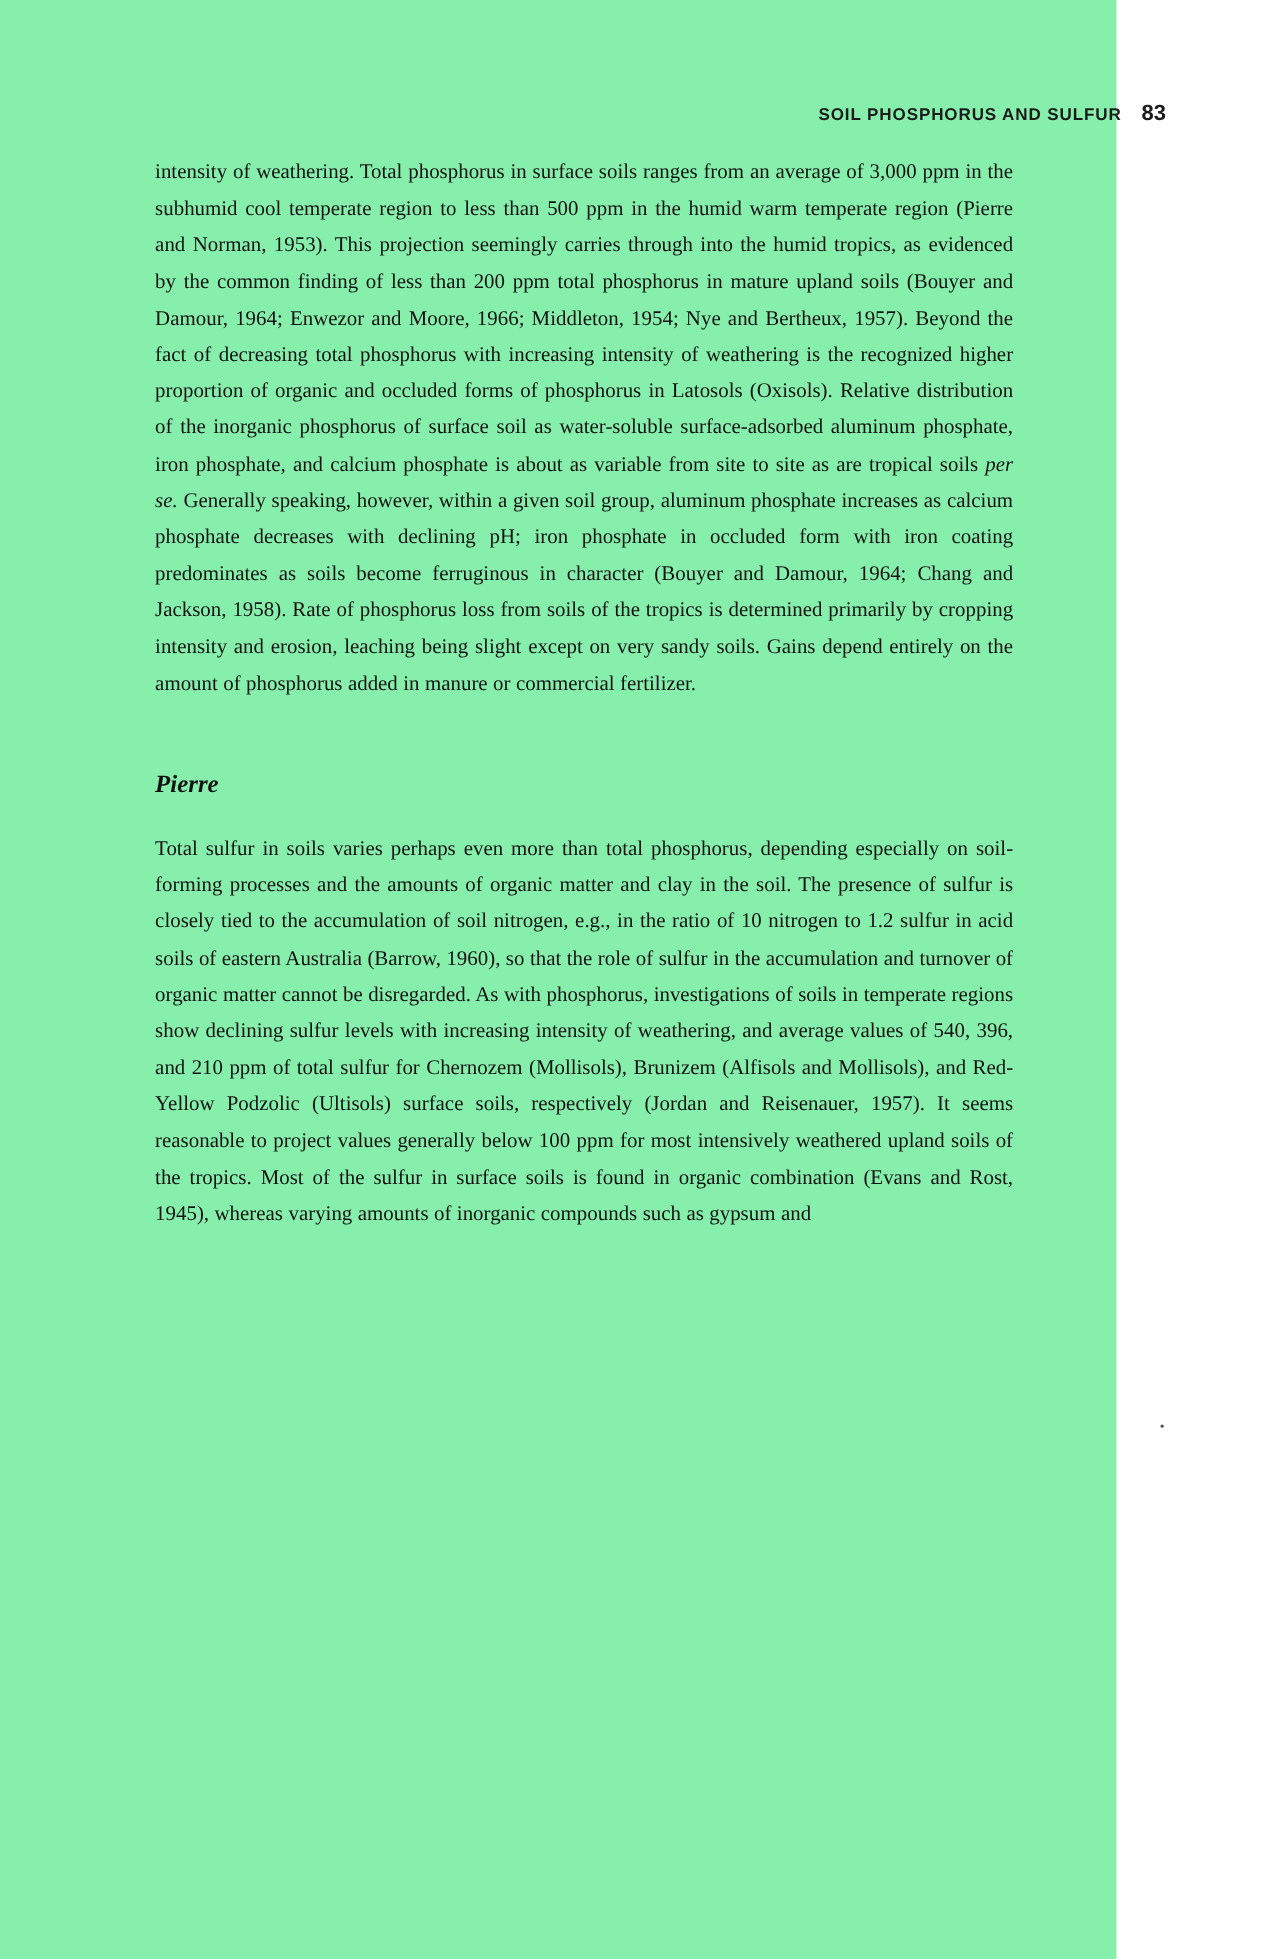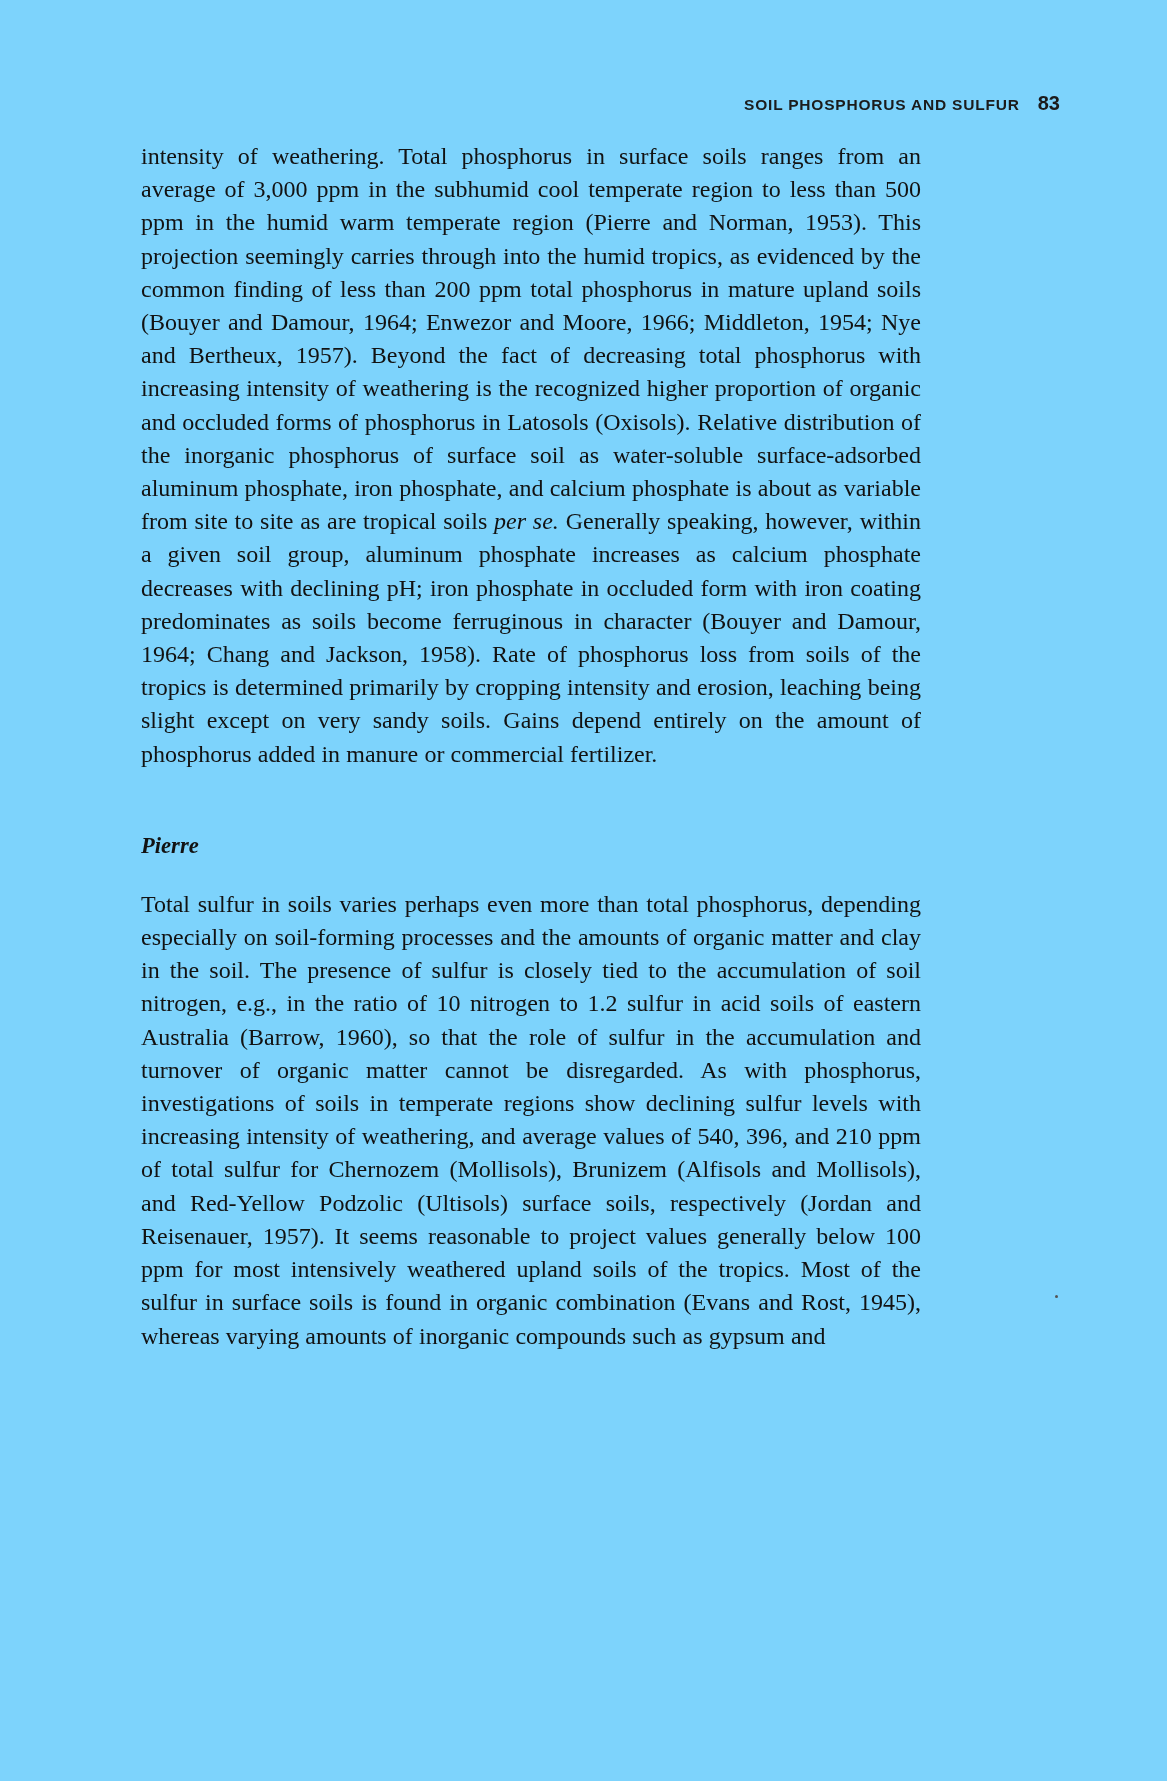--- a/index.html
+++ b/index.html
@@ -12,23 +12,23 @@
     height: 1781px;
     font-family: "Liberation Serif", serif;
     color: #111111;
     position: relative;
     overflow: hidden;
   }
   .page {
     position: absolute;
     left: 0;
     top: 0;
-    width: 1167px;
+    width: 1015px;
     height: 1781px;
-    background: #7dd3fc;
+    background: #86efac;
   }
   .running-head {
     position: absolute;
     left: 140px;
     top: 92px;
     width: 920px;
     text-align: right;
     font-family: "Liberation Sans", sans-serif;
     font-size: 16.5px;
     letter-spacing: 0.6px;
@@ -47,21 +47,21 @@
     letter-spacing: 0;
   }
   .content {
     position: absolute;
     left: 141px;
     top: 140px;
     width: 780px;
   }
   p.body-par {
     margin: 0;
-    font-size: 24px;
+    font-size: 19px;
     line-height: 33.2px;
     text-align: justify;
     text-justify: inter-word;
     color: #121212;
     word-spacing: 0.2px;
   }
   .section-head {
     margin: 0;
     padding-top: 58px;
     font-size: 22.6px;

